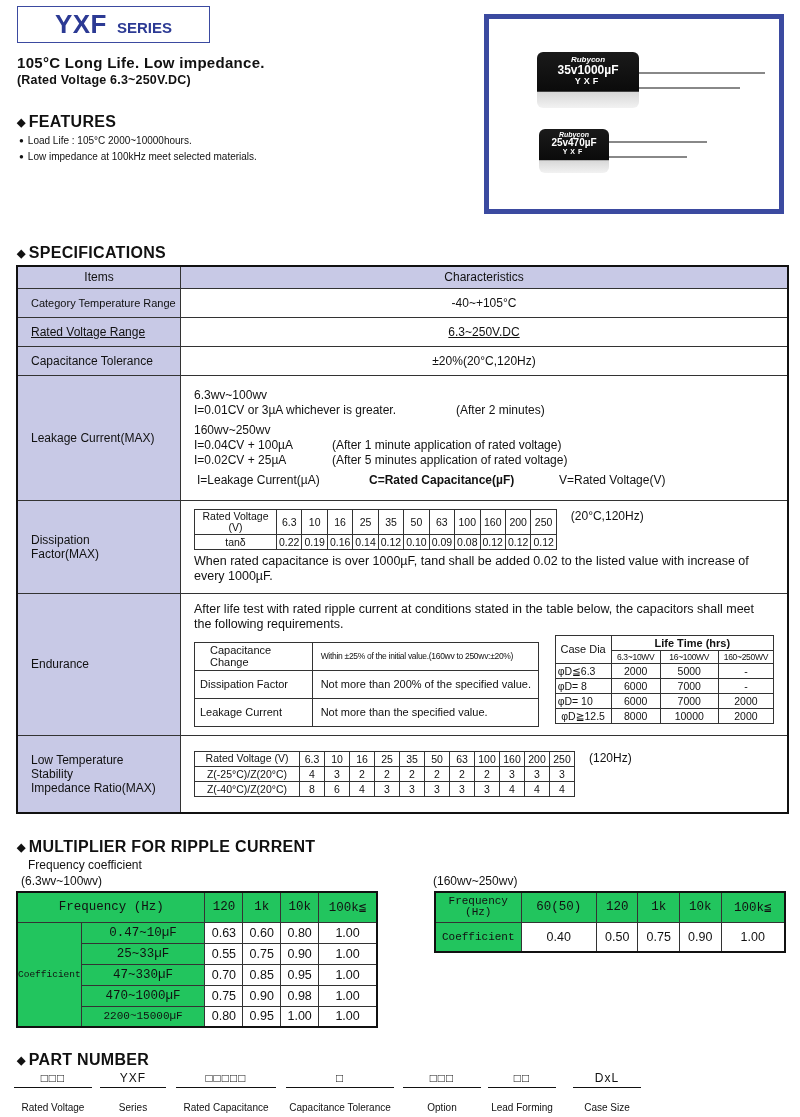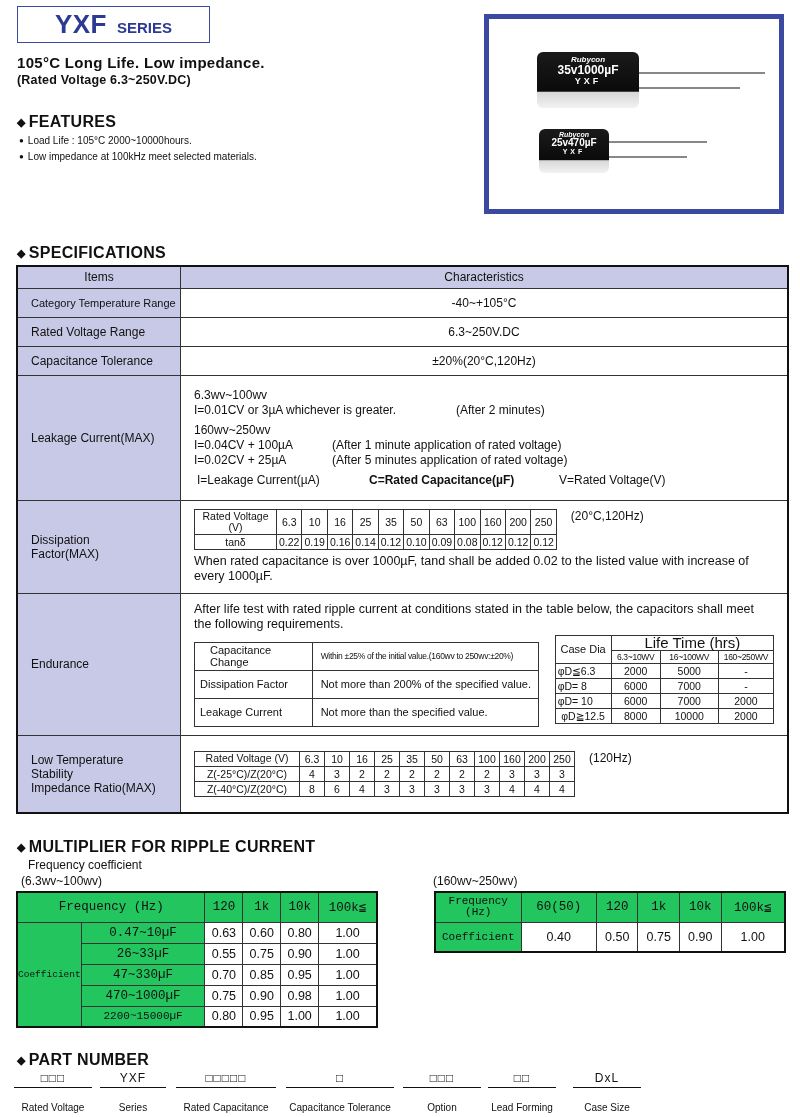--- a/index.html
+++ b/index.html
@@ -112,21 +112,21 @@
 <table class="spec-table">
   <tbody>
       <tr>
     <th style="width:172px;">Items</th>
     <th>Characteristics</th>
   </tr>
   <tr style="height:29px;">
     <td class="lbl small">Category Temperature Range</td>
     <td class="val">-40~+105°C</td>
   </tr>
-  <tr style="height:29px;">
+  <tr style="height:29px;text-decoration:underline;">
     <td class="lbl">Rated Voltage Range</td>
     <td class="val">6.3~250V.DC</td>
   </tr>
   <tr style="height:29px;">
     <td class="lbl">Capacitance Tolerance</td>
     <td class="val">±20%(20°C,120Hz)</td>
   </tr>
 
   <tr style="height:125px;">
     <td class="lbl">Leakage Current(MAX)</td>
@@ -215,21 +215,21 @@
           <tr style="height:28px;">
             <td style="text-align:left; padding-left:5px; font-size:11px;">Leakage Current</td>
             <td style="text-align:left; padding-left:8px; font-size:11px;">Not more than the specified value.</td>
           </tr>
         </tbody>
             </table>
         <table class="inner">
           <tbody>
                 <tr>
             <td rowspan="2" style="width:57px; font-size:11px;">Case Dia</td>
-            <td colspan="3" style="font-size:15px; line-height:12px;">Life Time (hrs)</td>
+            <td colspan="3" style="font-size:11px; line-height:12px;font-weight:bold;">Life Time (hrs)</td>
           </tr>
           <tr>
             <td style="font-size:8.5px; letter-spacing:-0.3px;">6.3~10WV</td>
             <td style="font-size:8.5px; letter-spacing:-0.3px;">16~100WV</td>
             <td style="font-size:8.5px; letter-spacing:-0.3px;">160~250WV</td>
           </tr>
           <tr>
             <td style="text-align:left;">φD≦6.3</td>
             <td style="width:50px;">2000</td>
             <td style="width:60px;">5000</td>
@@ -339,21 +339,21 @@
   </tr>
   <tr>
     <td class="h" rowspan="5" style="font-size:9.5px; width:56px;">Coefficient</td>
     <td class="h">0.47~10µF</td>
     <td>0.63</td>
     <td>0.60</td>
     <td>0.80</td>
     <td>1.00</td>
   </tr>
   <tr>
-    <td class="h">26~33µF</td>
+    <td class="h">25~33µF</td>
     <td>0.55</td>
     <td>0.75</td>
     <td>0.90</td>
     <td>1.00</td>
   </tr>
   <tr>
     <td class="h">47~330µF</td>
     <td>0.70</td>
     <td>0.85</td>
     <td>0.95</td>

